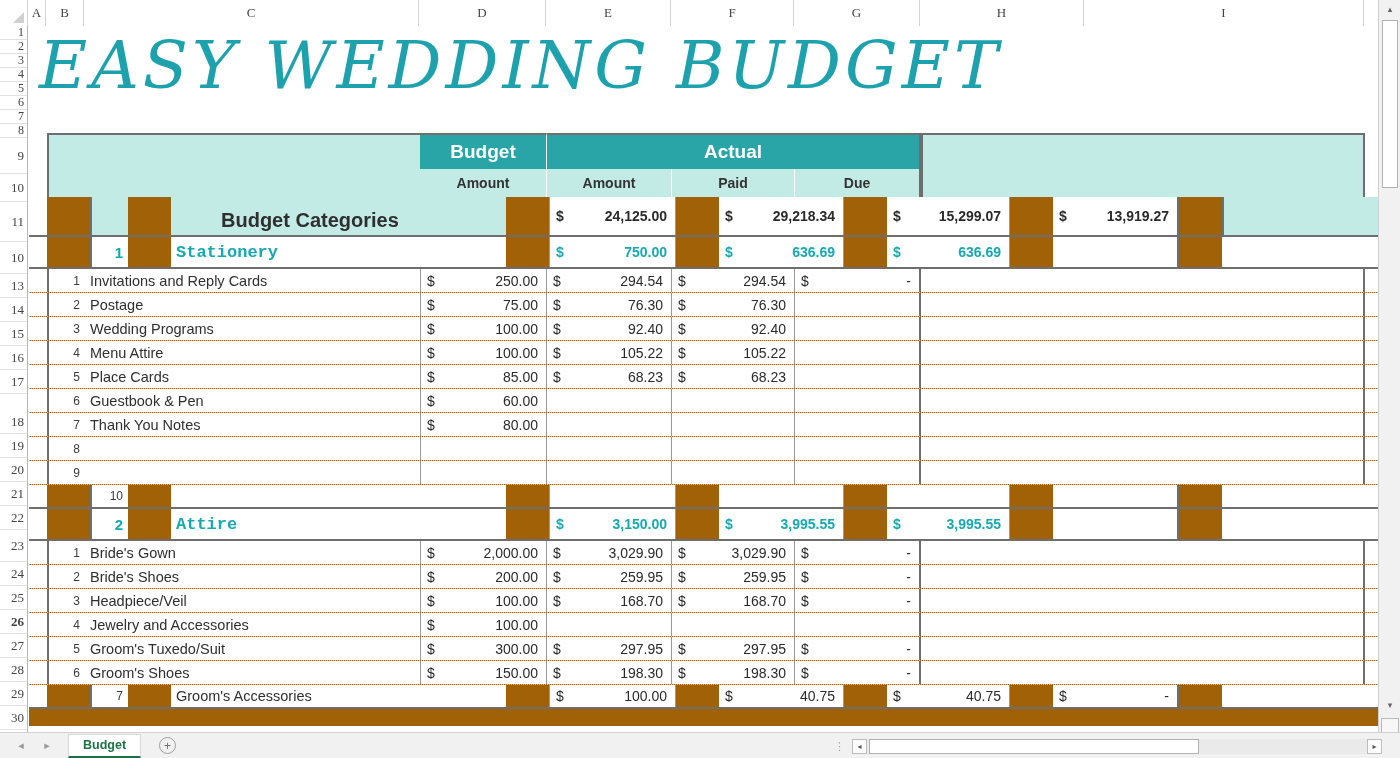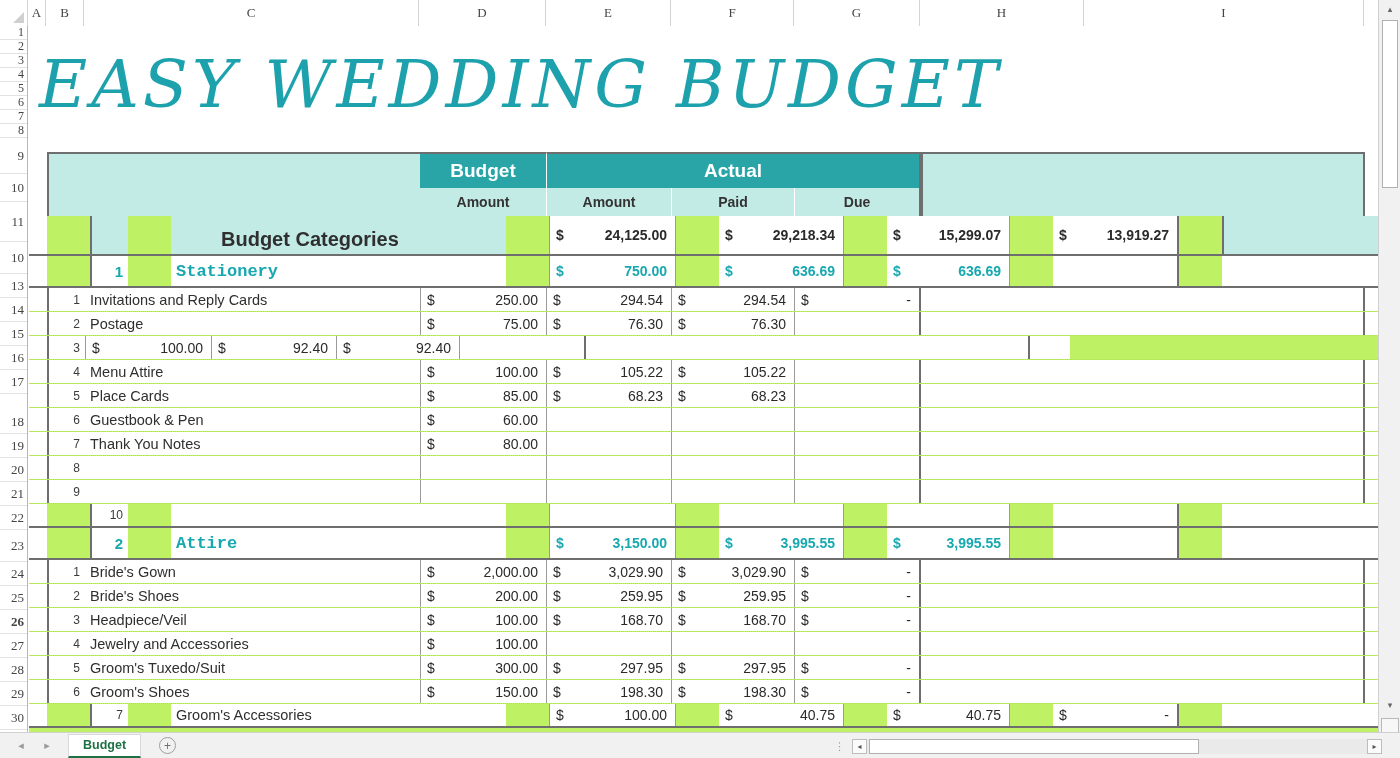--- a/index.html
+++ b/index.html
@@ -68,24 +68,24 @@
     padding-right: 4px;
     font-family: "Liberation Serif", serif;
     font-size: 13px;
     color: #444444;
     background: #ffffff;
   }
   .row-head.tiny { font-size: 12px; }
 
   
   .sheet {
-    position: absolute; left: 29px; top: 40px;
+    position: absolute; left: 29px; top: 21px;
     width: 1349px; height: 705px;
     overflow: hidden;
-    background: #bef264;
+    background: #a16207;
     text-align: right;
   }
   .grid {
     position: relative;
     width: 1349px;
   }
   .grow { display: flex; width: 1349px; }
   .cell {
     flex: 0 0 auto;
     overflow: hidden;
@@ -481,20 +481,21 @@
                 <span class="sym">$</span>
                 <span class="val">76.30</span>
               </div>
               <div class="cell cG money plain thick-r"></div>
               <div class="cell  thick-r" style="width: 444px;"></div>
               <div class="cell cJ "></div>
             </div>
             <div class="grow dot-b" style="height: 24px;">
               <div class="cell cA "></div>
               <div class="cell cB item-num thick-l">3</div>
+              <div class="cell cC item-name">Wedding Programs</div>
               <div class="cell cD money plain vline-l vline-r">
                 <span class="sym">$</span>
                 <span class="val">100.00</span>
               </div>
               <div class="cell cE money plain vline-r">
                 <span class="sym">$</span>
                 <span class="val">92.40</span>
               </div>
               <div class="cell cF money plain vline-r">
                 <span class="sym">$</span>

